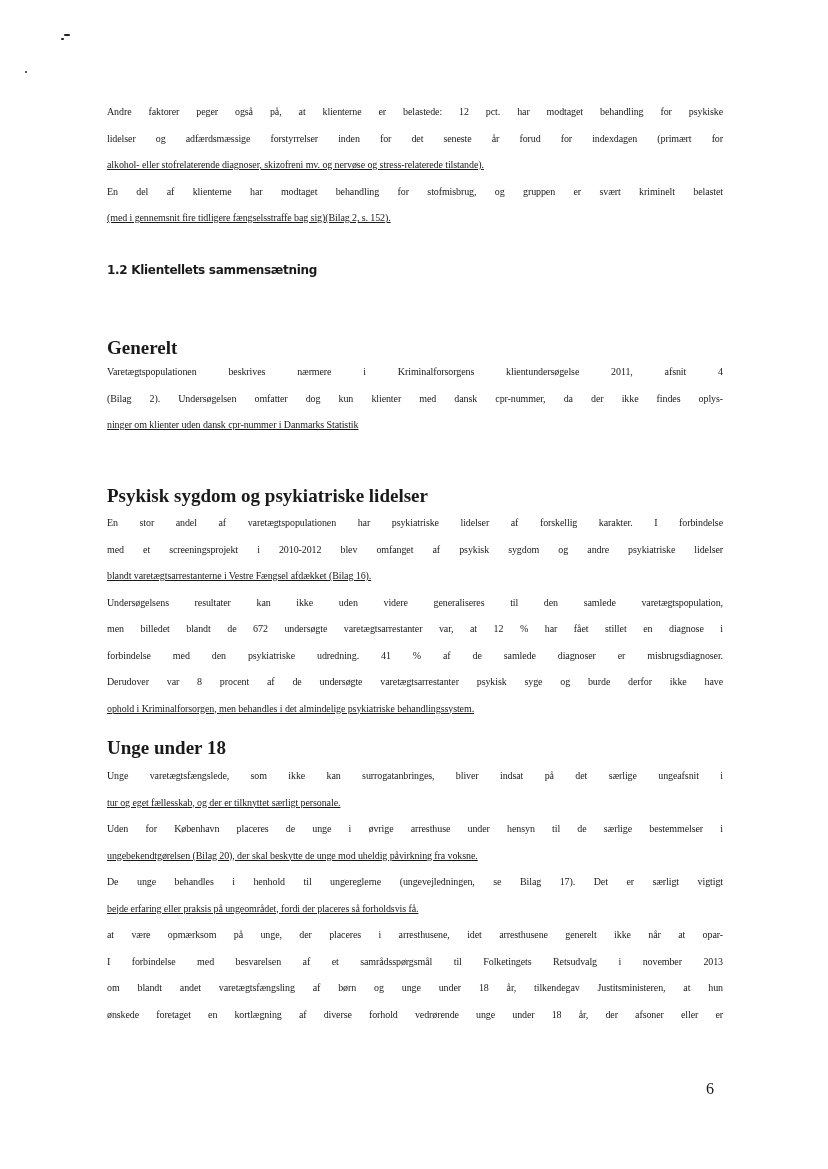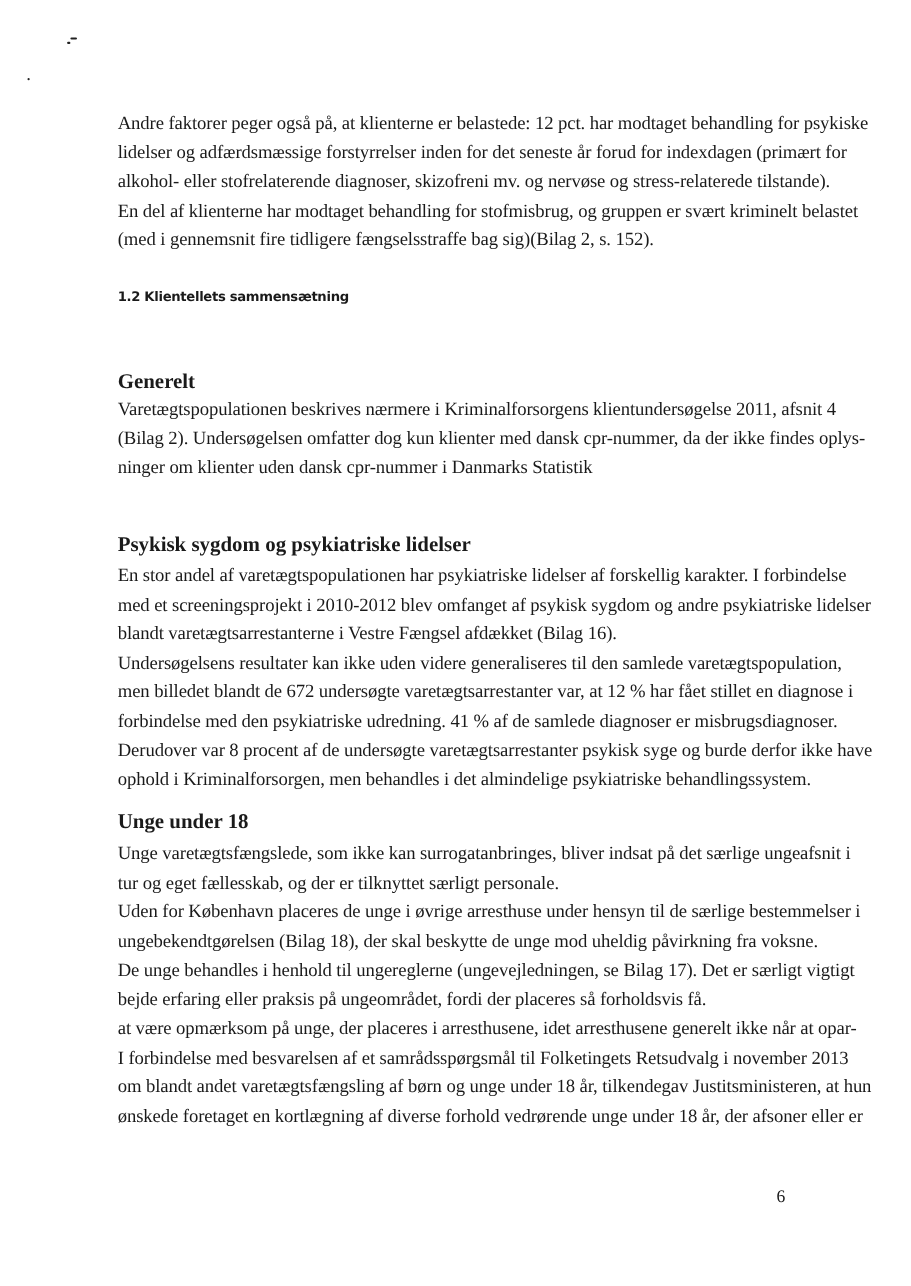--- a/index.html
+++ b/index.html
@@ -5,25 +5,25 @@
     html, body { margin: 0; padding: 0; background: #ffffff; }
     body {
       width: 828px; height: 1169px; position: relative; overflow: hidden;
       font-family: "Liberation Serif", "DejaVu Serif", serif;
       color: #1a1a1a;
     }
     .speck { position: absolute; background: #222; border-radius: 1px; }
     .page { position: absolute; left: 107px; top: 0; width: 616px; }
     .p {
       position: absolute; left: 0; width: 616px;
-      font-size: 17px; line-height: 26.5px; text-align: justify;
+      font-size: 10px; line-height: 26.5px; text-align: justify;
       letter-spacing: -0.1px;
     }
     .line { display: block; white-space: nowrap; text-align: justify; text-align-last: justify; height: 26.5px; }
-    .line.last { text-align-last: left; }
+    .line.last { text-align-last: left; text-decoration: underline; }
     .h-section {
       position: absolute; left: 0;
       font-family: "DejaVu Sans", "Liberation Sans", sans-serif;
       font-weight: bold; font-size: 12px; letter-spacing: -0.3px;
     }
     .h-sub {
       position: absolute; left: 0;
       font-family: "Liberation Serif", "DejaVu Serif", serif;
       font-weight: bold; font-size: 19px;
     }
@@ -68,21 +68,21 @@
     <span class="line">forbindelse med den psykiatriske udredning. 41 % af de samlede diagnoser er misbrugsdiagnoser.</span>
     <span class="line">Derudover var 8 procent af de undersøgte varetægtsarrestanter psykisk syge og burde derfor ikke have</span>
     <span class="line last">ophold i Kriminalforsorgen, men behandles i det almindelige psykiatriske behandlingssystem.</span>
   </div>
 
   <div class="h-sub" style="top:737px;">Unge under 18</div>
   <div class="p" style="top:763px;">
     <span class="line">Unge varetægtsfængslede, som ikke kan surrogatanbringes, bliver indsat på det særlige ungeafsnit i</span>
     <span class="line last">tur og eget fællesskab, og der er tilknyttet særligt personale.</span>
     <span class="line">Uden for København placeres de unge i øvrige arresthuse under hensyn til de særlige bestemmelser i</span>
-    <span class="line last">ungebekendtgørelsen (Bilag 18), der skal beskytte de unge mod uheldig påvirkning fra voksne.</span>
+    <span class="line last">ungebekendtgørelsen (Bilag 20), der skal beskytte de unge mod uheldig påvirkning fra voksne.</span>
     <span class="line">De unge behandles i henhold til ungereglerne (ungevejledningen, se Bilag 17).  Det er særligt vigtigt</span>
     <span class="line last">bejde erfaring eller praksis på ungeområdet, fordi der placeres så forholdsvis få.</span>
     <span class="line">at være opmærksom på unge, der placeres i arresthusene, idet arresthusene generelt ikke når at opar-</span>
     <span class="line">I forbindelse med besvarelsen af et samrådsspørgsmål til Folketingets Retsudvalg i november 2013</span>
     <span class="line">om blandt andet varetægtsfængsling af børn og unge under 18 år, tilkendegav Justitsministeren, at hun</span>
     <span class="line">ønskede foretaget en kortlægning af diverse forhold vedrørende unge under 18 år, der afsoner eller er</span>
   </div>
 </div>
 
 <div class="pagenum">6</div>

